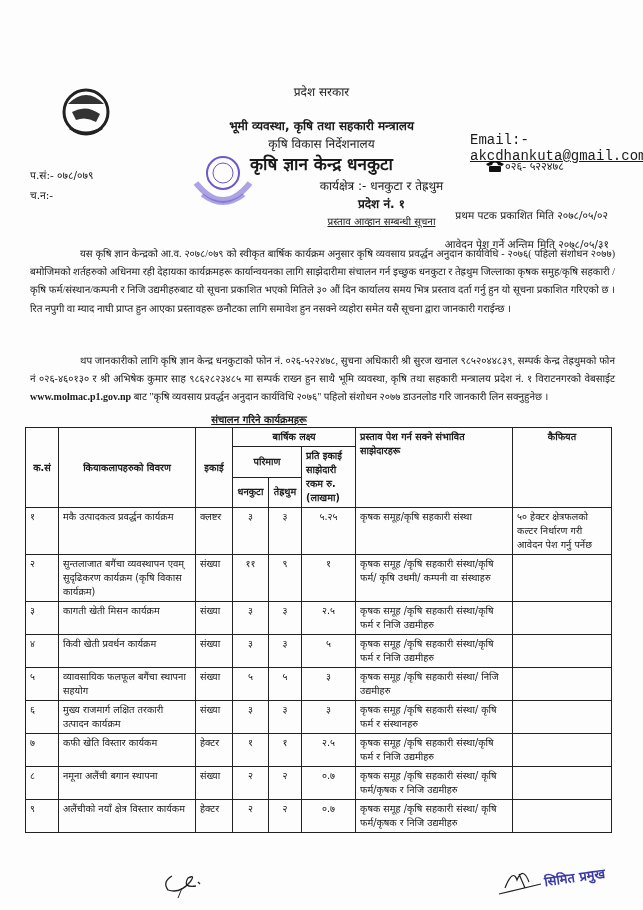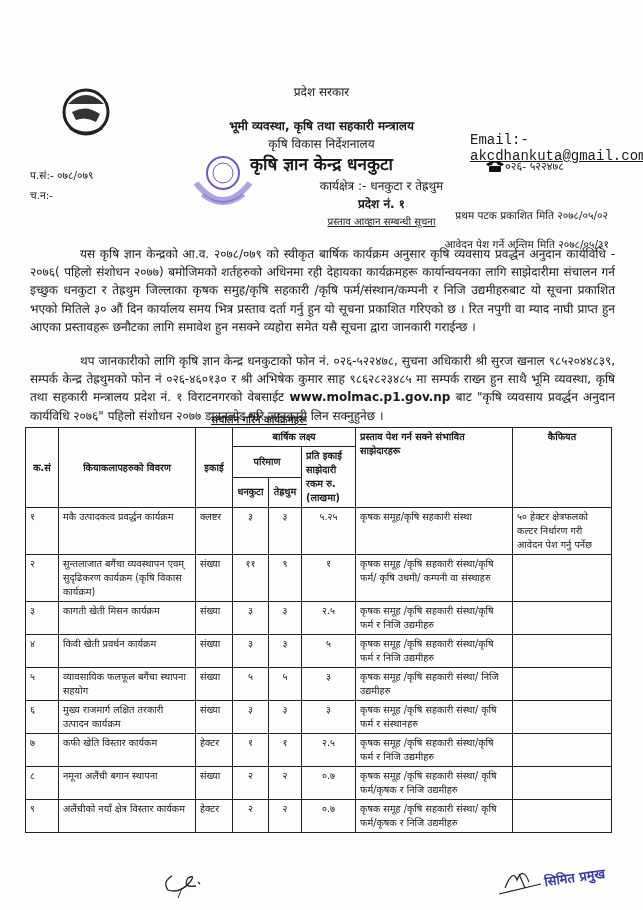--- a/index.html
+++ b/index.html
@@ -5,21 +5,21 @@
   html, body { margin: 0; padding: 0; }
   body {
     width: 643px; height: 910px; background: #fdfdfd; position: relative; overflow: hidden;
     font-family: "DejaVu Sans", sans-serif; color: #1a1a1a;
   }
   .abs { position: absolute; }
   .hdr { left: 0; width: 643px; text-align: center; font-size: 12px; line-height: 16px; }
   .emblem { left: 58px; top: 82px; width: 56px; height: 56px; }
   .seal { left: 188px; top: 145px; width: 70px; height: 70px; }
   .small { font-size: 10.5px; }
-  .body-text { left: 30px; width: 585px; font-size: 12px; line-height: 18.2px; text-align: justify; }
+  .body-text { left: 30px; width: 585px; font-size: 10px; line-height: 18.2px; text-align: justify; font-family: Liberation Serif, serif; }
   .indent { text-indent: 50px; }
   table.prog {
     position: absolute; left: 25px; top: 427px; width: 586px; border-collapse: collapse;
     font-size: 9.6px; line-height: 14px; table-layout: fixed;
   }
   table.prog td, table.prog th {
     border: 1px solid #222; padding: 2px 4px; vertical-align: top; font-weight: normal;
   }
   table.prog th { vertical-align: middle; text-align: center; font-weight: bold; }
   table.prog td.c { text-align: center; }

